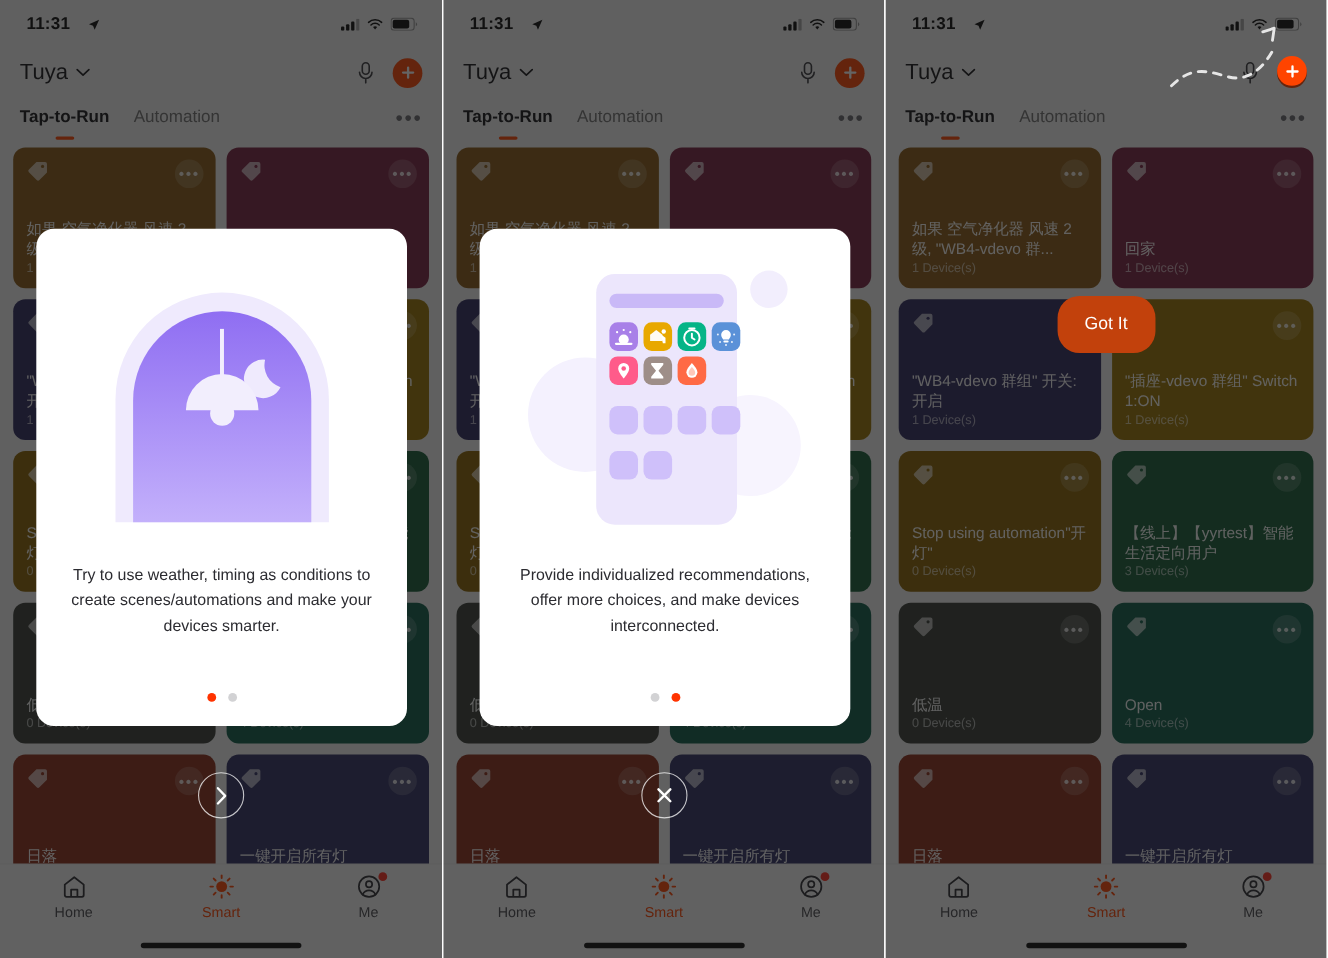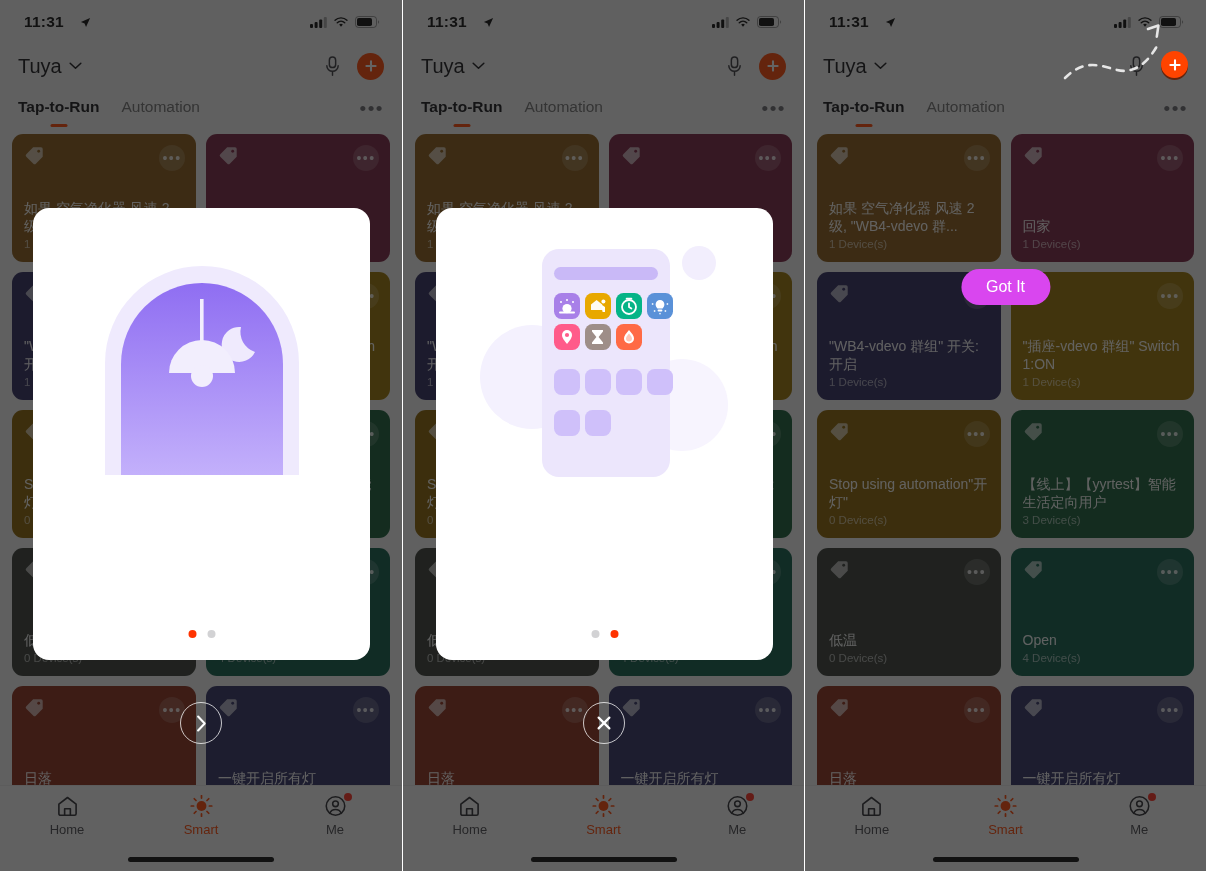--- a/index.html
+++ b/index.html
@@ -123,22 +123,22 @@
   .coach-title {
     position: absolute; top: 148px; left: 0; right: 0; text-align: center;
     font-size: 19px; font-weight: 700; color: #fff;
   }
   .coach-body {
     position: absolute; top: 182px; left: 28px; right: 28px; text-align: center;
     font-size: 14.5px; line-height: 1.45; color: #f2f2f2;
   }
   .gotit {
     position: absolute; top: 269px; left: 50%; transform: translateX(-50%);
-    background: #d946ef; color: #fff; border-radius: 20px;
-    padding: 9px 25px; font-size: 16px; font-weight: 500;
+    background: #c2410c; color: #fff; border-radius: 20px;
+    padding: 17px 25px; font-size: 16px; font-weight: 500;
   }
   .coach-arrow { position: absolute; top: 88px; left: 1060px; }
   .hl-plus {
     position: absolute; top: 51px; right: 18px;
     width: 27px; height: 27px; border-radius: 50%; background: #ff4400;
     display: flex; align-items: center; justify-content: center;
   }
 </style>
 </head>
 <body>
@@ -378,20 +378,21 @@
             </linearGradient>
           </defs>
           <path d="M12 212V100a97 97 0 0 1 194 0v112z" fill="#efeafd"></path>
           <path d="M28 212V101a81 81 0 0 1 162 0v111z" fill="url(#archg1)"></path>
           <path d="M148 64a17.5 17.5 0 1 0 14 25 21 21 0 0 1-14-25z" fill="#efeafd"></path>
           <rect x="107" y="36" width="3.6" height="68" fill="#f2eefd"></rect>
           <path d="M76 110a33 33 0 0 1 66 0z" fill="#f2eefd"></path>
           <circle cx="109" cy="113" r="11" fill="#f2eefd"></circle>
         </svg>
       </div>
+      <div class="modal-text">Try to use weather, timing as conditions to create scenes/automations and make your devices smarter.</div>
       <div class="dots">
         <div class="dot on"></div>
         <div class="dot"></div>
       </div>
     </div>
 
     <div class="circle-btn">
       <svg width="13" height="17" viewBox="0 0 12 18">
           <path d="M2.4 1.6 9.4 9l-7 7.4" stroke="#fff" stroke-width="2.2" fill="none" stroke-linecap="round" stroke-linejoin="round"></path>
         </svg>
@@ -679,20 +680,21 @@
           <g fill="#cfc0fa">
             <rect x="80" y="124" width="26" height="26" rx="7.5"></rect>
             <rect x="111" y="124" width="26" height="26" rx="7.5"></rect>
             <rect x="142" y="124" width="26" height="26" rx="7.5"></rect>
             <rect x="173" y="124" width="26" height="26" rx="7.5"></rect>
             <rect x="80" y="165" width="26" height="26" rx="7.5"></rect>
             <rect x="111" y="165" width="26" height="26" rx="7.5"></rect>
           </g>
         </svg>
       </div>
+      <div class="modal-text">Provide individualized recommendations, offer more choices, and make devices interconnected.</div>
       <div class="dots">
         <div class="dot"></div>
         <div class="dot on"></div>
       </div>
     </div>
 
     <div class="circle-btn">
       <svg width="16" height="16" viewBox="0 0 16 16">
           <path d="M2.6 2.6 13.4 13.4M13.4 2.6 2.6 13.4" stroke="#fff" stroke-width="2.2" stroke-linecap="round"></path>
         </svg>

